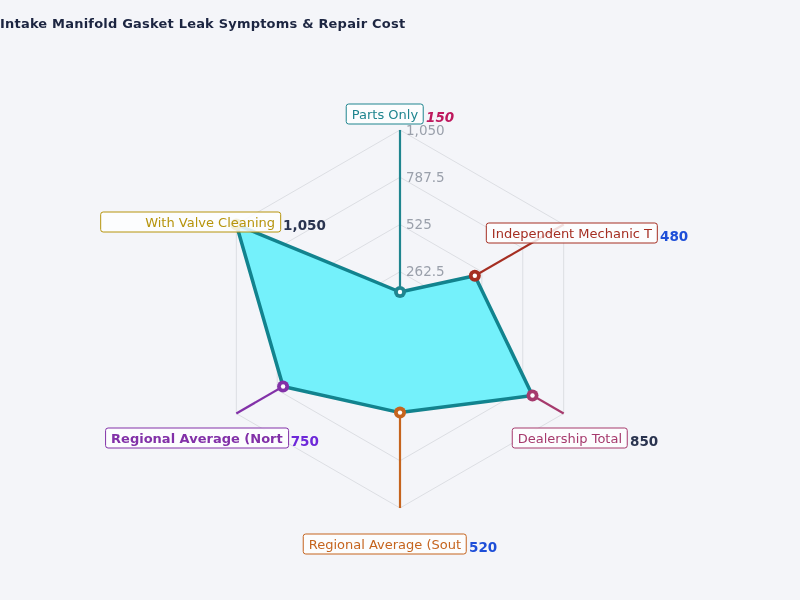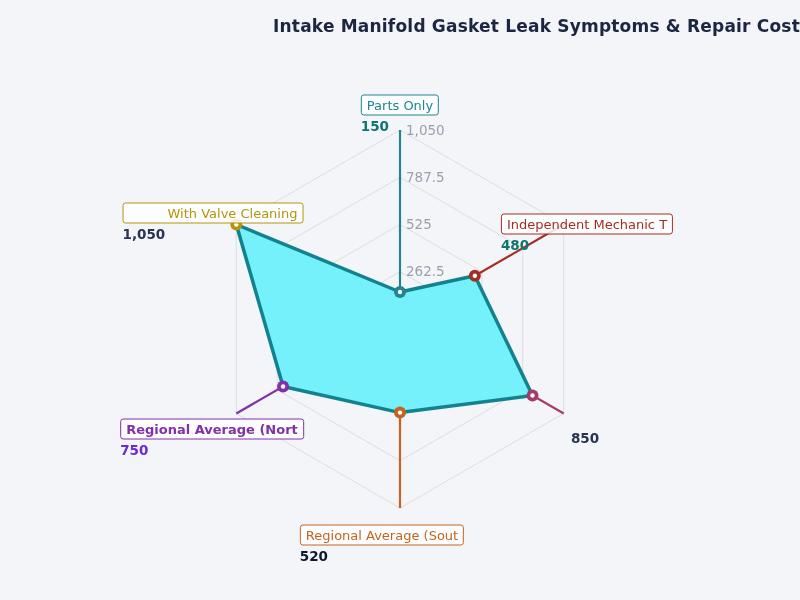--- a/index.html
+++ b/index.html
@@ -3,39 +3,39 @@
 <meta charset="utf-8">
 <style>
   html,body{margin:0;padding:0;}
   body{
     width:800px;height:600px;overflow:hidden;
     font-family:"DejaVu Sans","Liberation Sans",sans-serif;
   }
   .stage{position:relative;width:800px;height:600px;}
   .chart-title{
     position:absolute;top:16px;left:0;width:800px;
-    text-align:right;font-size:17px;font-weight:bold;
+    text-align:left;font-size:13px;font-weight:bold;
     letter-spacing:.2px;margin:0;
   }
   svg.radar{position:absolute;left:0;top:0;}
   .axg{
     position:absolute;transform:translate(-50%,-50%);
-    display:flex;flex-direction:column;align-items:flex-start;gap:2px;
+    display:flex;align-items:flex-end;gap:2px;
     white-space:nowrap;
   }
   .label-box{
     font-size:13px;line-height:15px;
     padding:2px 5px;border:1.5px solid;border-radius:3px;
     background:rgba(253,254,255,.85);
   }
   .axis-value{font-size:13.5px;font-weight:bold;}
   .ax0{left:400px;top:114px}
   .ax1{left:587px;top:222px}
   .ax2{left:585px;top:438px}
-  .ax3{left:382px;top:544px}
+  .ax3{left:400px;top:544px}
   .ax4{left:212px;top:438px}
   .ax5{left:213px;top:222px}
 </style>
 </head>
 <body style="background: rgb(244, 245, 249);">
 
 <div class="stage">
   <h1 class="chart-title" style="color: rgb(28, 37, 65);">Intake Manifold Gasket Leak Symptoms &amp; Repair Cost</h1>
 
   <svg class="radar" id="radar-svg" width="800" height="600" viewBox="0 0 800 600">
@@ -63,32 +63,33 @@
       <circle cx="236.3211986847411" cy="224.5" r="6" fill="#b6940c"></circle>
       <circle cx="236.3211986847411" cy="224.5" r="2.2" fill="#ffffff"></circle>
       <text x="406" y="276.25" fill="#9aa0ab" font-size="13.5px">262.5</text>
       <text x="406" y="229" fill="#9aa0ab" font-size="13.5px">525</text>
       <text x="406" y="181.75" fill="#9aa0ab" font-size="13.5px">787.5</text>
       <text x="406" y="134.5" fill="#9aa0ab" font-size="13.5px">1,050</text>
     </svg>
 
   <div class="axg ax0">
     <span class="label-box" style="border-color: rgb(31, 133, 143); color: rgb(31, 133, 143);">Parts Only</span>
-    <span class="axis-value" style="color: #0f766e;">150</span>
+    <span class="axis-value" style="color: #be185d; font-style: italic;">150</span>
   </div>
   <div class="axg ax1">
     <span class="label-box" style="border-color: rgb(165, 46, 34); color: rgb(165, 46, 34); margin-top: 22px;">Independent Mechanic T</span>
-    <span class="axis-value" style="color: #0f766e;">480</span>
+    <span class="axis-value" style="color: #1d4ed8;">480</span>
   </div>
   <div class="axg ax2">
+    <span class="label-box" style="border-color: rgb(166, 58, 109); color: rgb(166, 58, 109);">Dealership Total</span>
     <span class="axis-value" style="color: rgb(42, 52, 80);">850</span>
   </div>
   <div class="axg ax3">
     <span class="label-box" style="border-color: rgb(197, 100, 30); color: rgb(197, 100, 30);">Regional Average (Sout</span>
-    <span class="axis-value" style="color: #0f172a;">520</span>
+    <span class="axis-value" style="color: #1d4ed8;">520</span>
   </div>
   <div class="axg ax4">
     <span class="label-box" style="border-color: rgb(130, 49, 168); color: rgb(130, 49, 168); font-weight: bold;">Regional Average (Nort</span>
     <span class="axis-value" style="color: #6d28d9;">750</span>
   </div>
   <div class="axg ax5">
     <span class="label-box" style="border-color: rgb(182, 148, 12); color: rgb(182, 148, 12); padding-left: 44px;">With Valve Cleaning</span>
     <span class="axis-value" style="color: rgb(42, 52, 80);">1,050</span>
   </div>
 </div>

